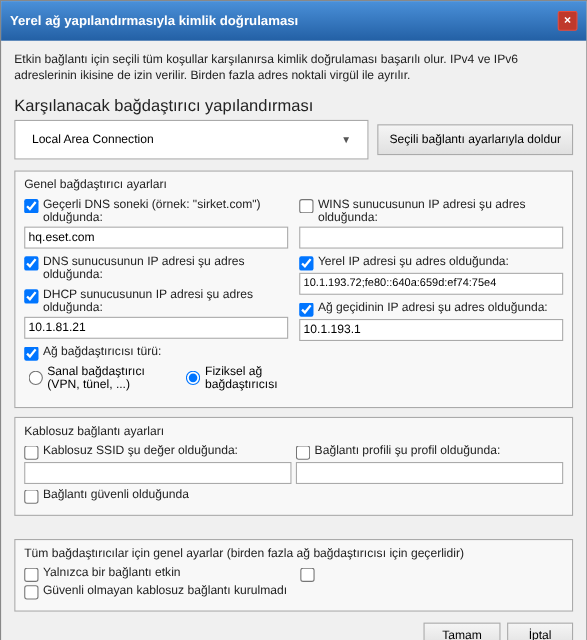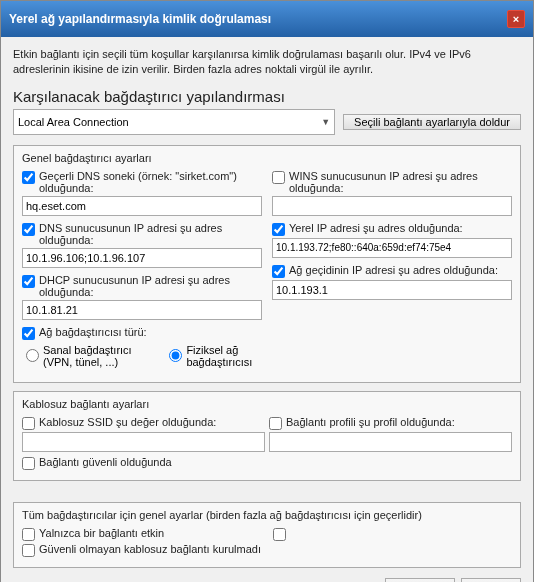--- a/index.html
+++ b/index.html
@@ -53,36 +53,36 @@
       margin-bottom: 4px;
     }
     .connection-row {
       display: flex;
       align-items: center;
       gap: 8px;
       margin-bottom: 10px;
     }
     .combo-box {
       flex: 1;
-      height: 26px;
+      height: 36px;
       border: 1px solid #aaa;
       background: white;
-      padding: 0 4px;
+      padding: 0 15px;
       font-size: 11px;
       display: flex;
       align-items: center;
       justify-content: space-between;
       cursor: pointer;
     }
     .combo-arrow {
       font-size: 9px;
       color: #555;
     }
     .fill-button {
-      height: 16px;
+      height: 28px;
       padding: 0 10px;
       background: linear-gradient(to bottom, #f5f5f5, #e0e0e0);
       border: 1px solid #aaa;
       font-size: 11px;
       cursor: pointer;
       white-space: nowrap;
     }
     .group-box {
       border: 1px solid #aaa;
       margin-bottom: 8px;
@@ -227,21 +227,20 @@
               <span>Geçerli DNS soneki (örnek: "sirket.com") olduğunda:</span>
             </label>
             <input type="text" class="text-input" value="hq.eset.com" style="">
           </div>
 
           <div class="field-row">
             <label class="checkbox-label">
               <input type="checkbox" checked="" style="">
               <span>DNS sunucusunun IP adresi şu adres olduğunda:</span>
             </label>
-            <input type="text" class="text-input" value="10.1.96.106;10.1.96.107" style="">
           </div>
 
           <div class="field-row">
             <label class="checkbox-label">
               <input type="checkbox" checked="" style="">
               <span>DHCP sunucusunun IP adresi şu adres olduğunda:</span>
             </label>
             <input type="text" class="text-input" value="10.1.81.21" style="">
           </div>
 

